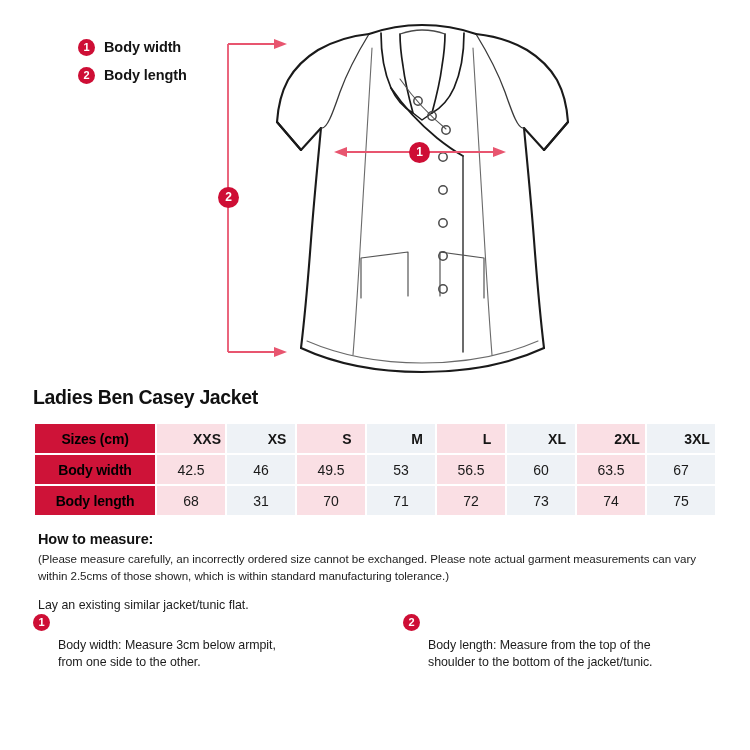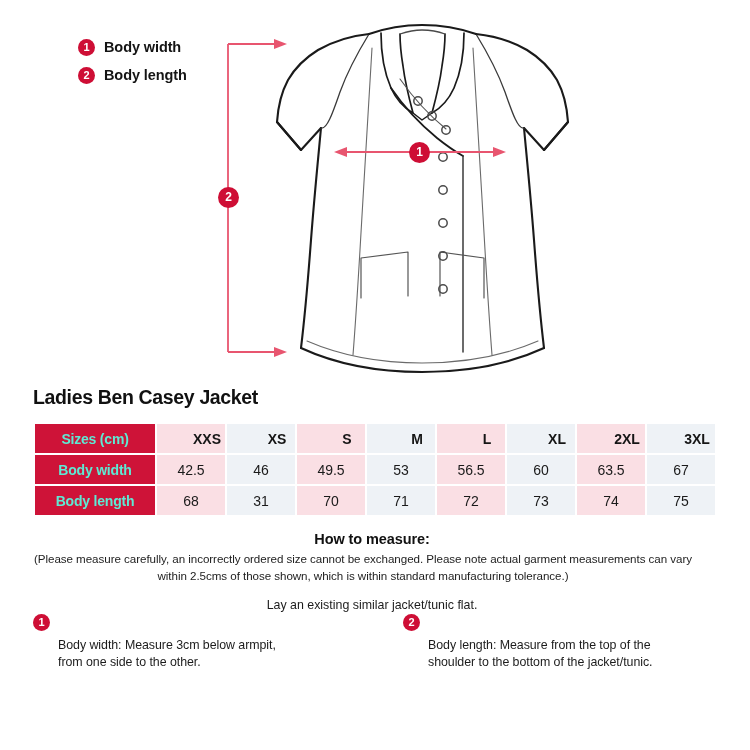--- a/index.html
+++ b/index.html
@@ -106,21 +106,21 @@
   }
   #size-table td, #size-table th {
     height: 29px;
     padding: 0;
     text-align: center;
     vertical-align: middle;
     font-size: 13.5px;
   }
   #size-table .rowhead {
     background: #ce1338;
-    color: #5eead4;
+    color: #000000;
     font-weight: bold;
     width: 120px;
     font-size: 14px;
     letter-spacing: -0.2px;
   }
   #size-table .hcell {
     font-weight: bold;
     color: #151515;
     font-size: 14px;
     padding-left: 32px;
@@ -129,24 +129,23 @@
     color: #1a1a1a;
     font-weight: normal;
     font-size: 14px;
   }
   #size-table .tint-pink { background: #fadfe4; }
   #size-table .tint-blue { background: #eef2f6; }
 
   
   #how-to-measure {
     position: absolute;
-    left: 27px;
+    left: 38px;
     top: 531px;
     width: 690px;
-    text-align: center;
   }
   #howto-heading {
     font-size: 14.5px;
     font-weight: bold;
     color: #111;
     letter-spacing: -0.1px;
     margin-bottom: 3px;
   }
   .howto-para {
     font-size: 11.6px;

